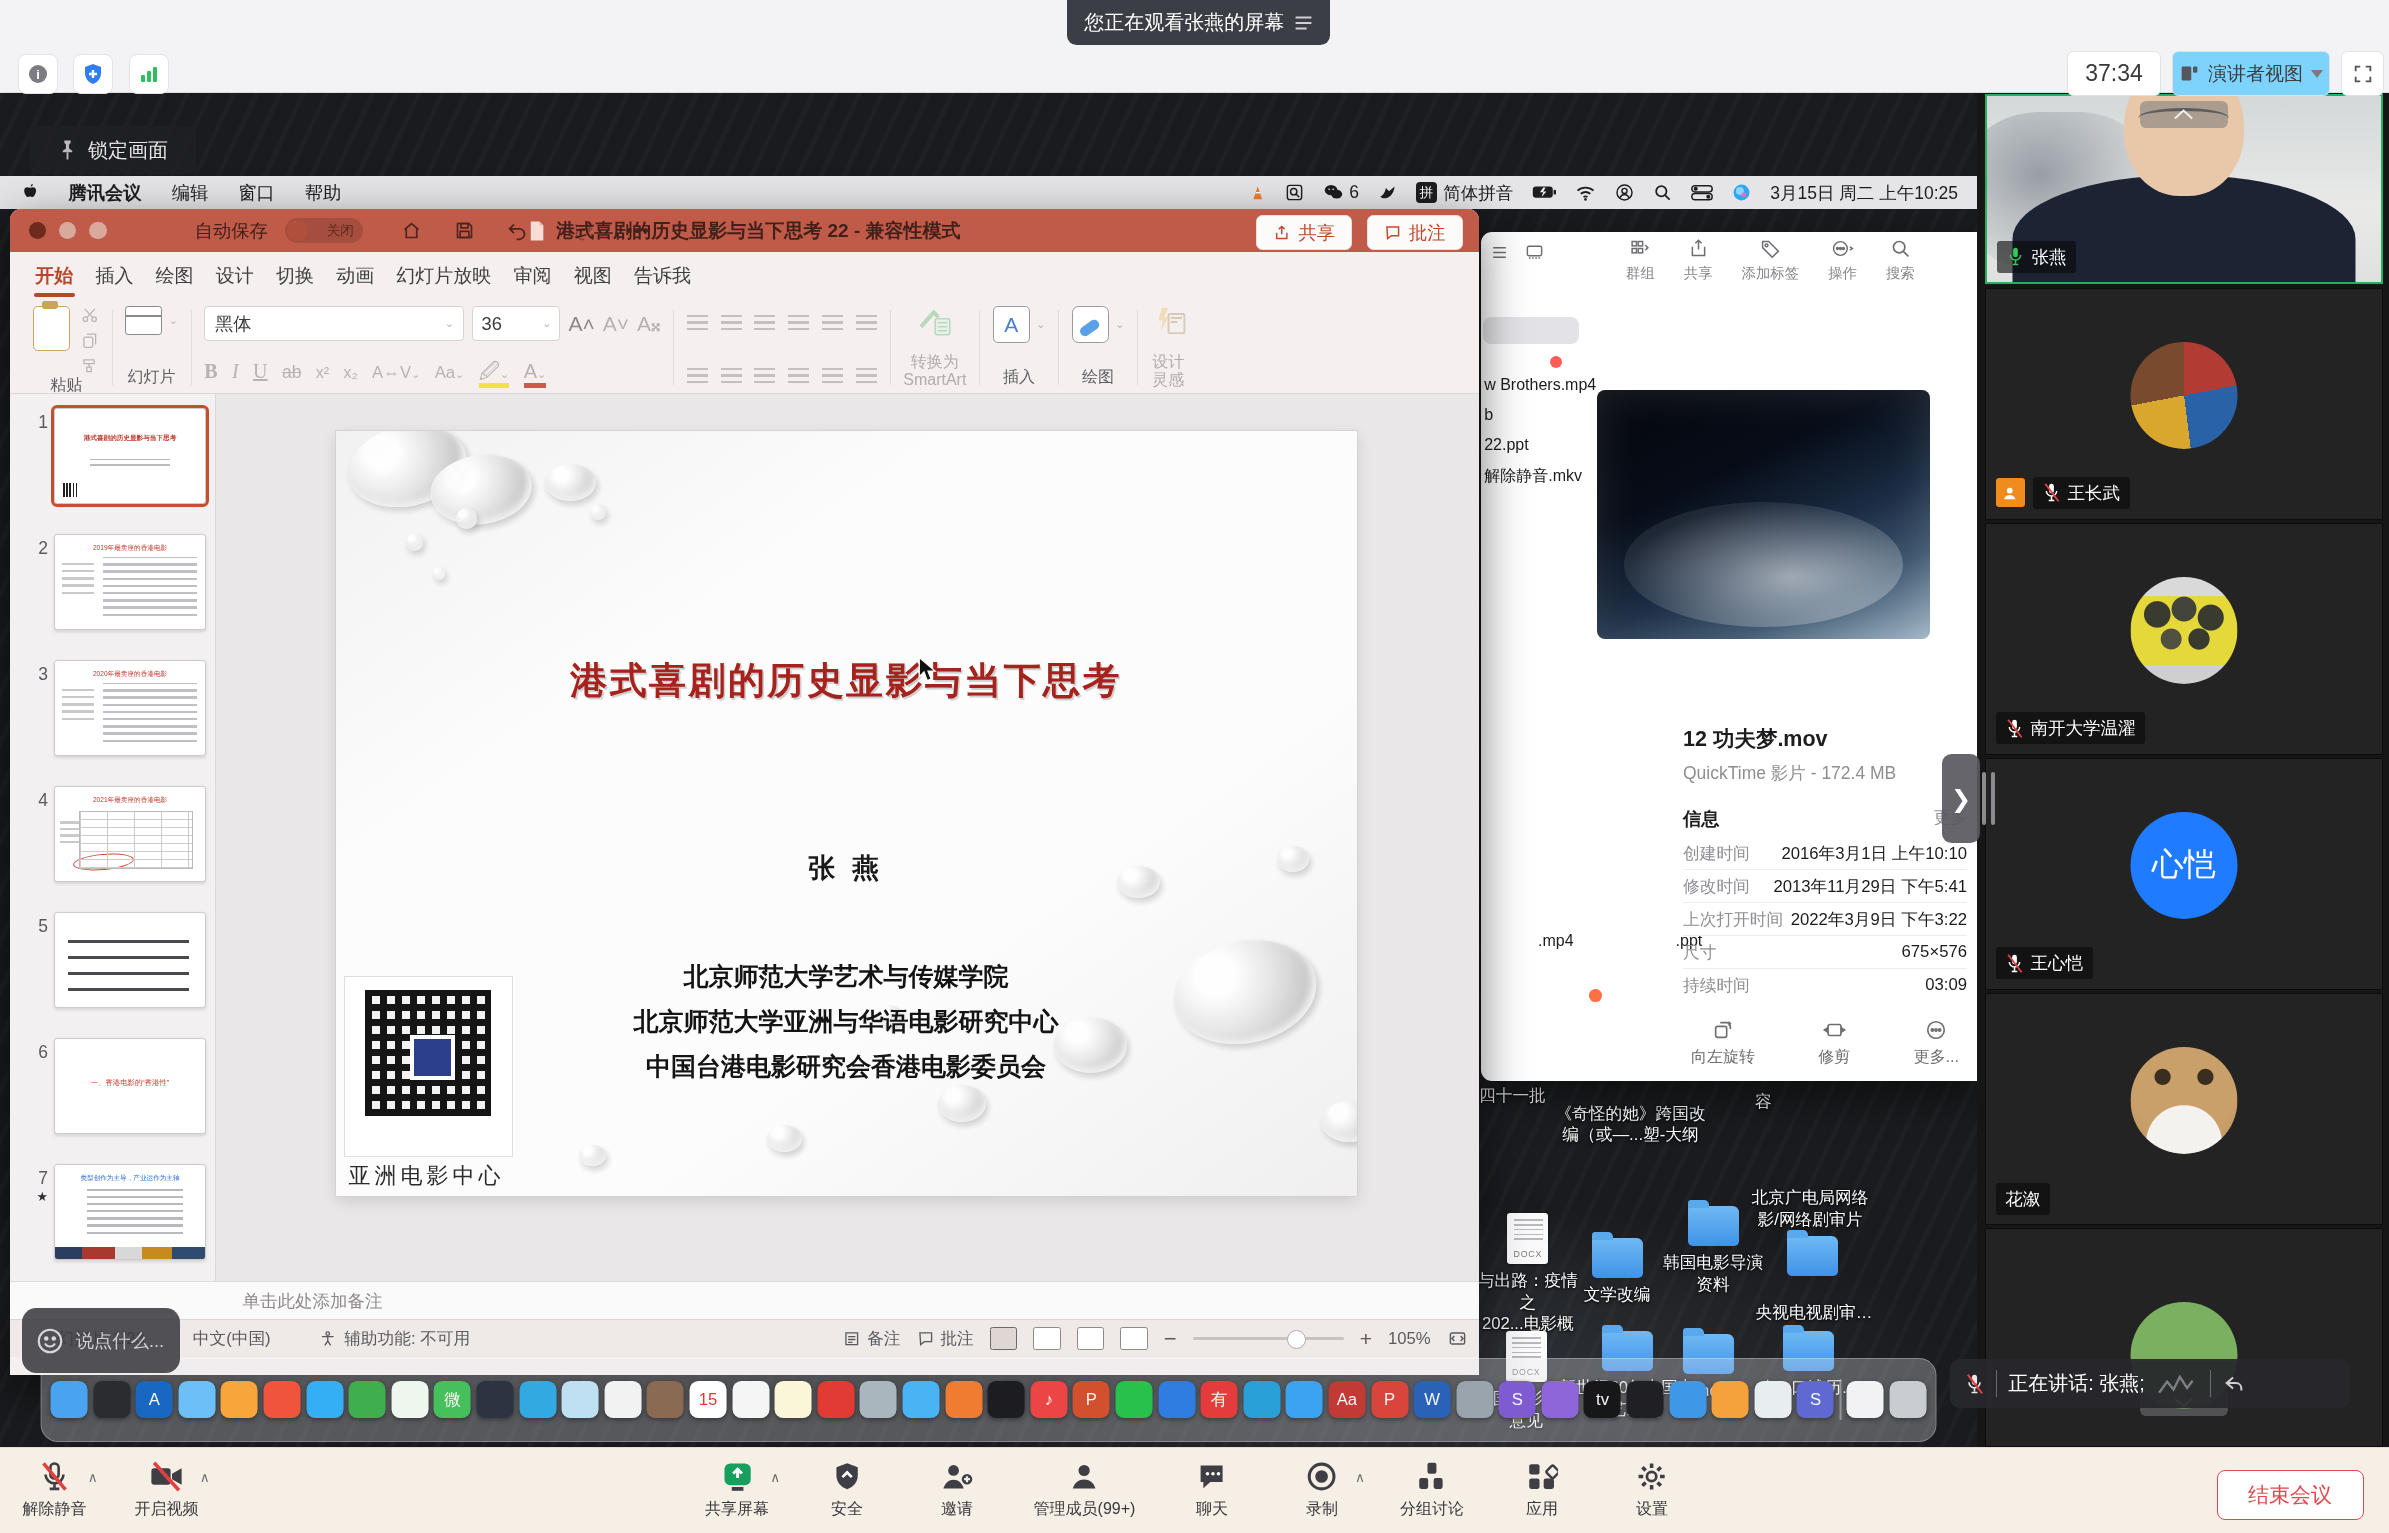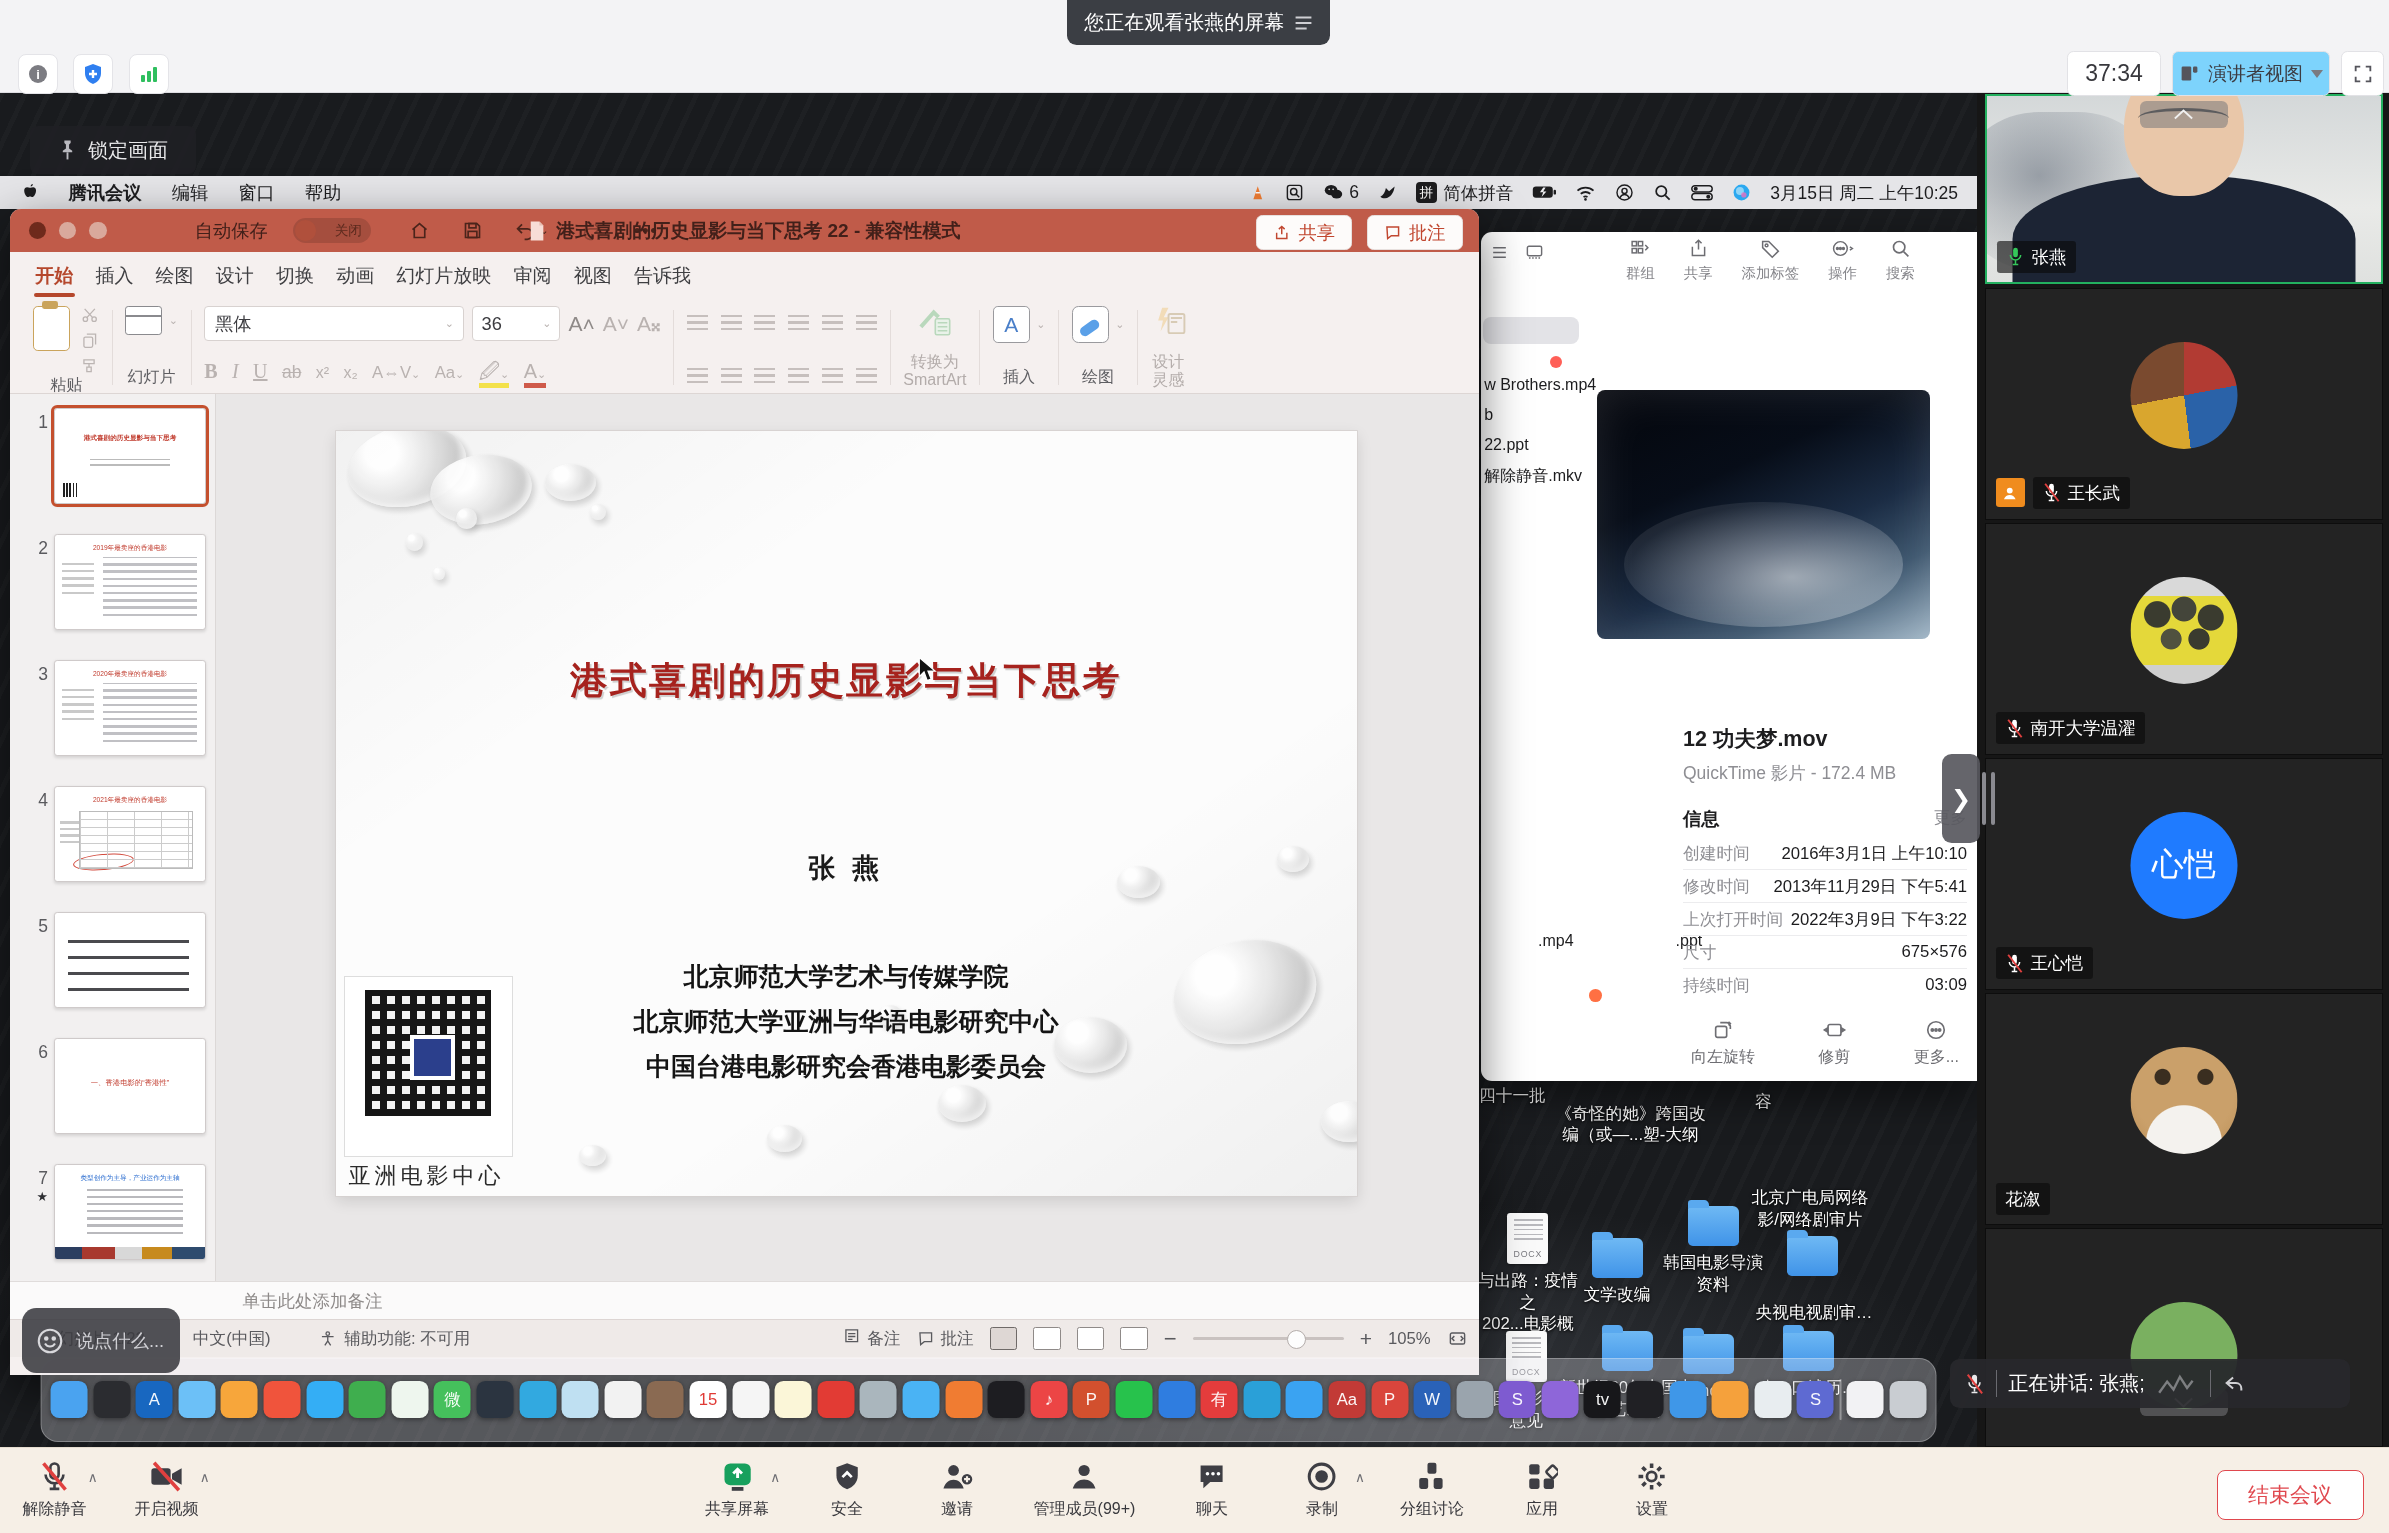--- a/index.html
+++ b/index.html
@@ -84,21 +84,21 @@
   .dock{position:absolute;left:50%;transform:translateX(-50%);top:1266px;height:69px;padding:6.4px 9.6px;z-index:6;
     background:rgba(232,232,238,.30);border:0.8px solid rgba(255,255,255,.28);border-radius:17.5px;display:flex;align-items:center;gap:5.6px;}
   .dock-ico{width:37px;height:37px;border-radius:8.8px;display:flex;align-items:center;justify-content:center;
     font-size:16.7px;color:rgba(255,255,255,.95);box-shadow:0 1.6px 4px rgba(0,0,0,.35);}
   .dock-ico.dsep{width:1.6px;height:41px;background:rgba(255,255,255,.35)!important;border-radius:0.8px;box-shadow:none;}
   
   .ppt{position:absolute;left:9.6px;top:117px;width:1469px;height:1166px;border-radius:11px 11px 0 0;background:#f5f0ef;
     box-shadow:0 16px 48px rgba(0,0,0,.55);z-index:4;overflow:hidden;}
   .ppt-title{position:absolute;left:0;top:0;width:100%;height:43px;background:#c05b49;display:flex;align-items:center;color:#42201a;}
   .tl{width:17.5px;height:17.5px;border-radius:50%;}
-  .autosave{display:flex;align-items:center;gap:25px;margin-left:88px;font-size:18.3px;font-weight:500;}
+  .autosave{display:flex;align-items:center;gap:17px;margin-left:88px;font-size:18.3px;font-weight:500;}
   .as-pill{width:69px;height:25.5px;border-radius:12.8px;background:rgba(0,0,0,.14);position:relative;display:flex;align-items:center;justify-content:flex-end;padding-right:9.6px;font-size:13.6px;color:#5c2a1e;}
   .as-pill::before{content:"";position:absolute;left:2.4px;top:2.4px;width:21px;height:21px;border-radius:50%;background:#b0503c;}
   .tb-icons{display:flex;align-items:center;gap:32px;margin-left:38px;}
   .ppt-doc-title{position:absolute;left:50%;transform:translateX(-50%);display:flex;align-items:center;gap:9.6px;font-size:19px;font-weight:600;white-space:nowrap;}
   .tb-right{position:absolute;right:17.5px;display:flex;gap:24px;align-items:center;}
   .ppt-tabs{position:absolute;left:0;top:43px;width:100%;height:48px;display:flex;align-items:center;gap:19px;padding-left:24px;font-size:19px;color:#3f3f42;border-bottom:0.8px solid #e6dedc;}
   .tab{position:relative;padding:8px 1.6px;cursor:default;}
   .tab.active{color:#b5472c;font-weight:bold;}
   .tab.active::after{content:"";position:absolute;left:0;right:0;bottom:0;height:4px;border-radius:2.4px;background:#b5472c;}
   .tabs-right{position:absolute;right:16px;top:6.4px;display:flex;gap:14.4px;}
@@ -879,21 +879,21 @@
           <span>中文(中国)</span>
           <span style="display:inline-flex;align-items:center;gap:8px">
             <svg width="17.5" height="17.5" viewBox="0 0 24 24" fill="none" stroke="#5a5a5e" stroke-width="1.8">
                 <circle cx="12" cy="5" r="2.4"></circle>
                 <path d="M4 9h16M12 9v6l-4 6M12 15l4 6"></path>
               </svg>
             <span>辅助功能: 不可用</span>
           </span>
         </div>
         <div class="st-right">
-          <span style="display:inline-flex;gap:7px">
+          <span style="display:inline-flex;align-items:center;gap:7px">
             <svg width="17.5" height="17.5" viewBox="0 0 24 24" fill="none" stroke="#5a5a5e" stroke-width="1.8">
                 <path d="M4 4h16v16H4zM7 9h10M7 13h10M7 17h6"></path>
               </svg>
             <span>备注</span>
           </span>
           <span style="display:inline-flex;align-items:center;gap:6.4px">
             <svg width="17.5" height="17.5" viewBox="0 0 24 24" fill="none" stroke="#5a5a5e" stroke-width="1.8">
                 <path d="M4 4h16v12H10l-5 4z"></path>
               </svg>
             <span>批注</span>

